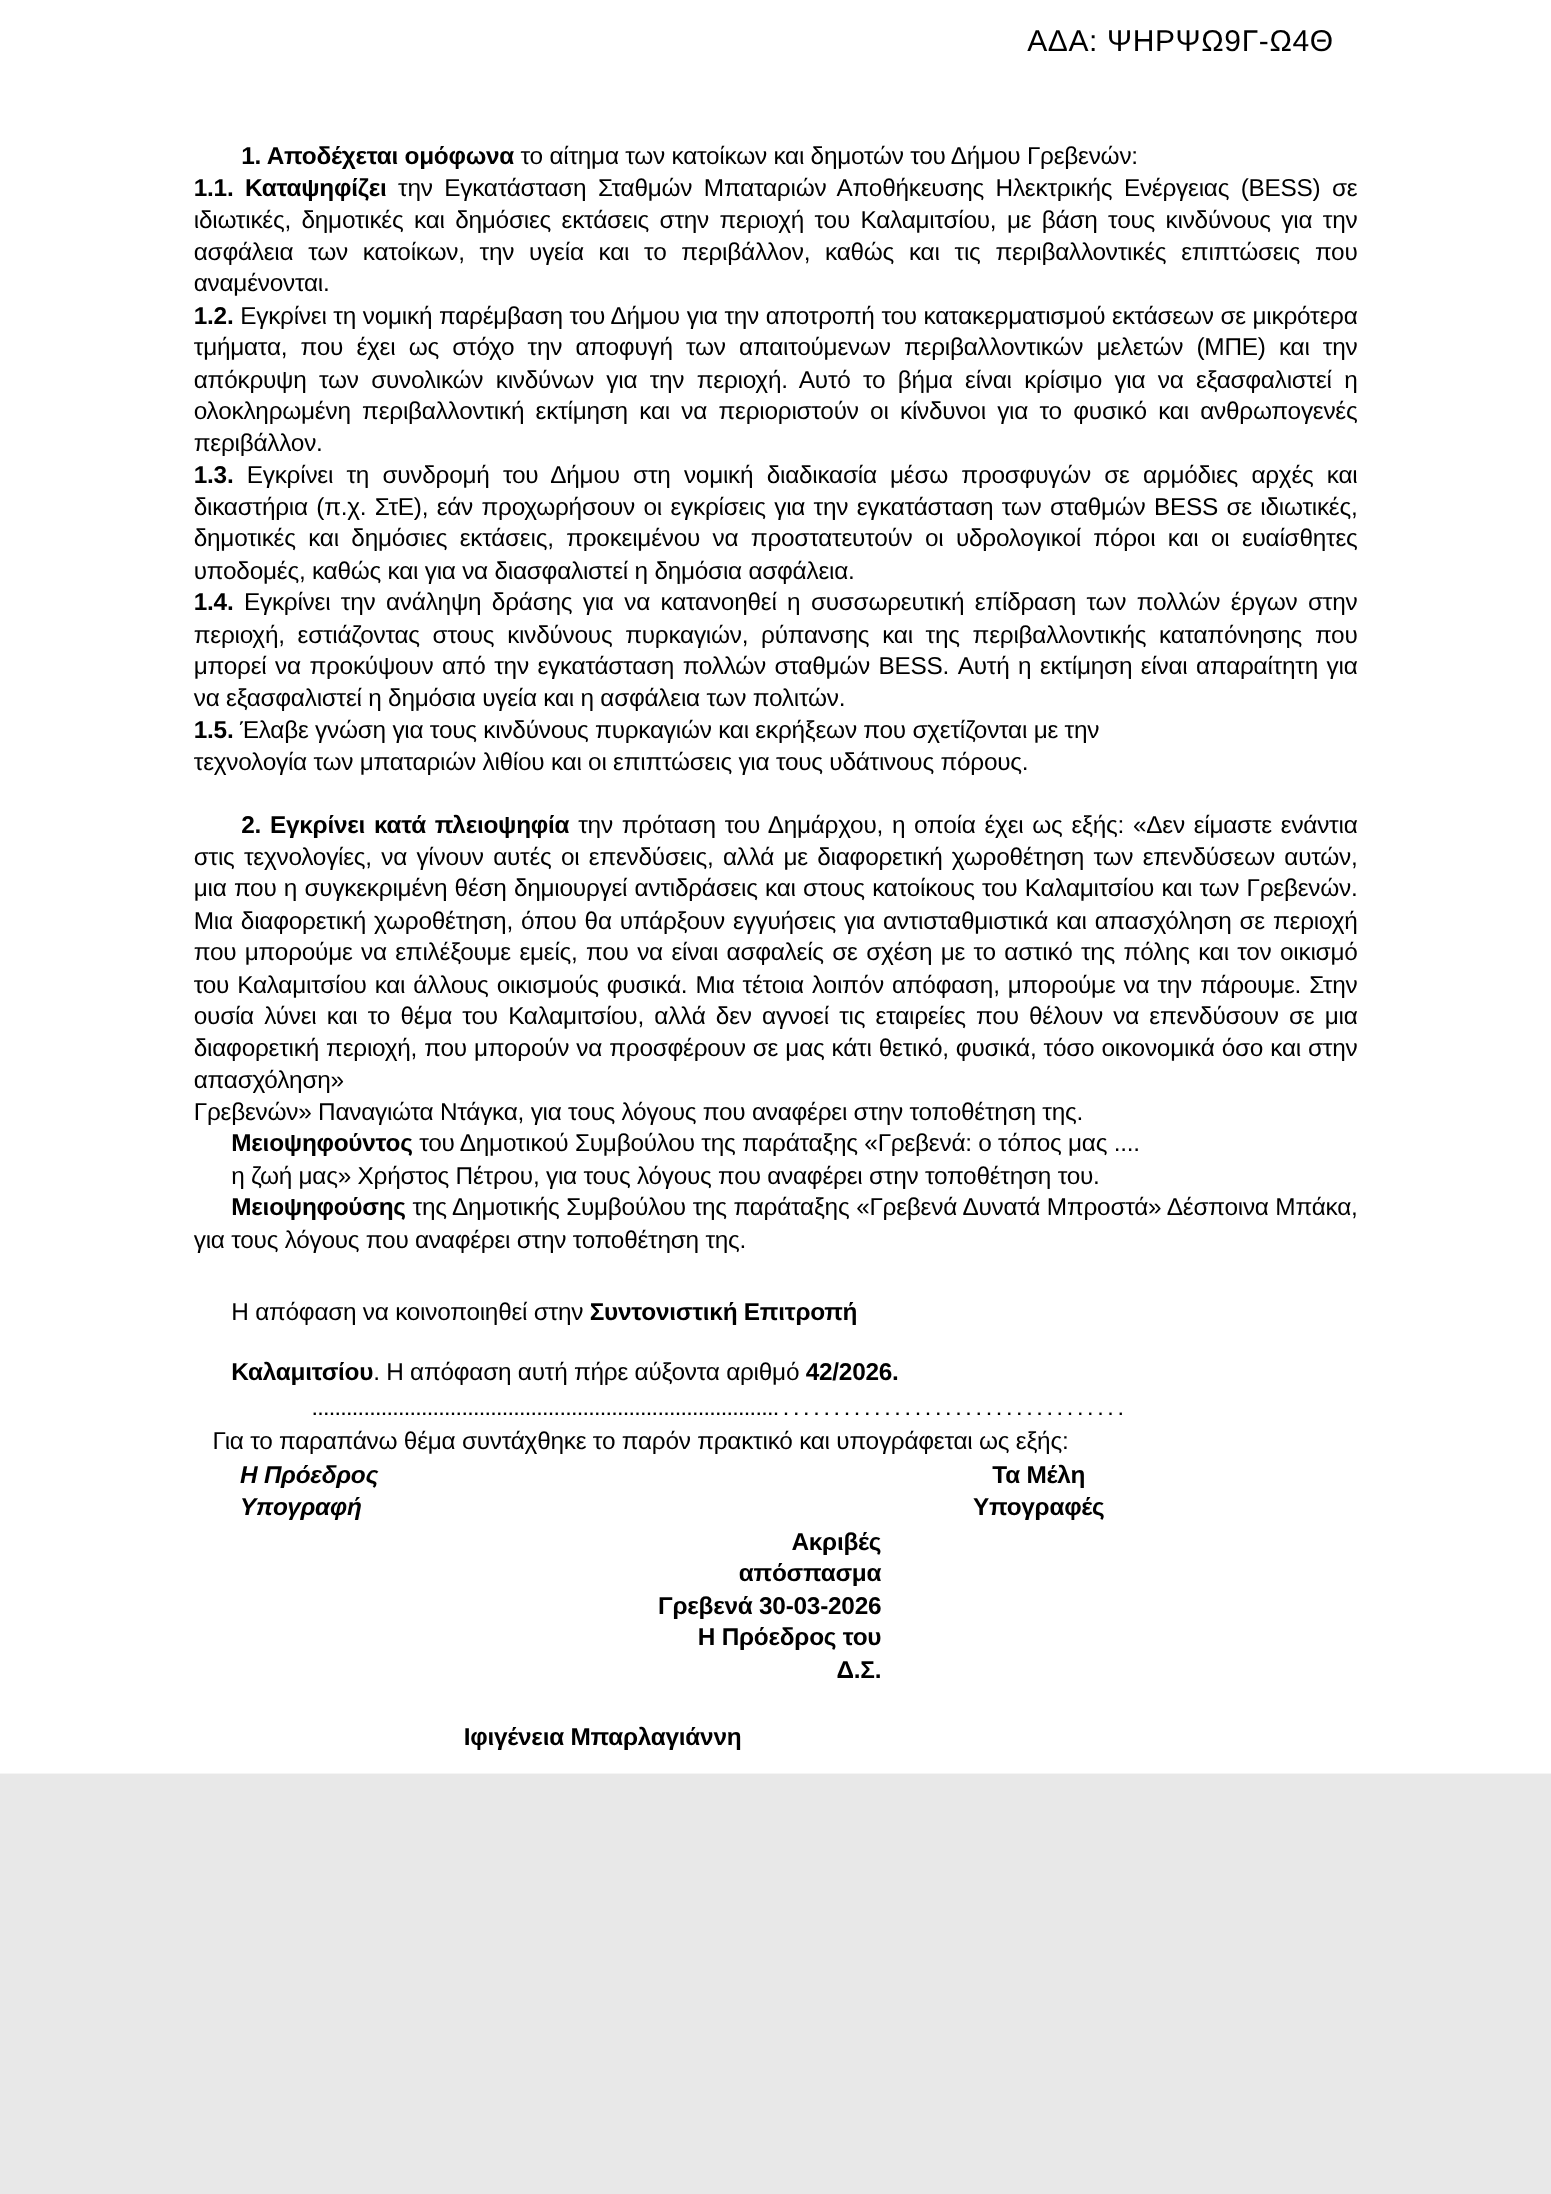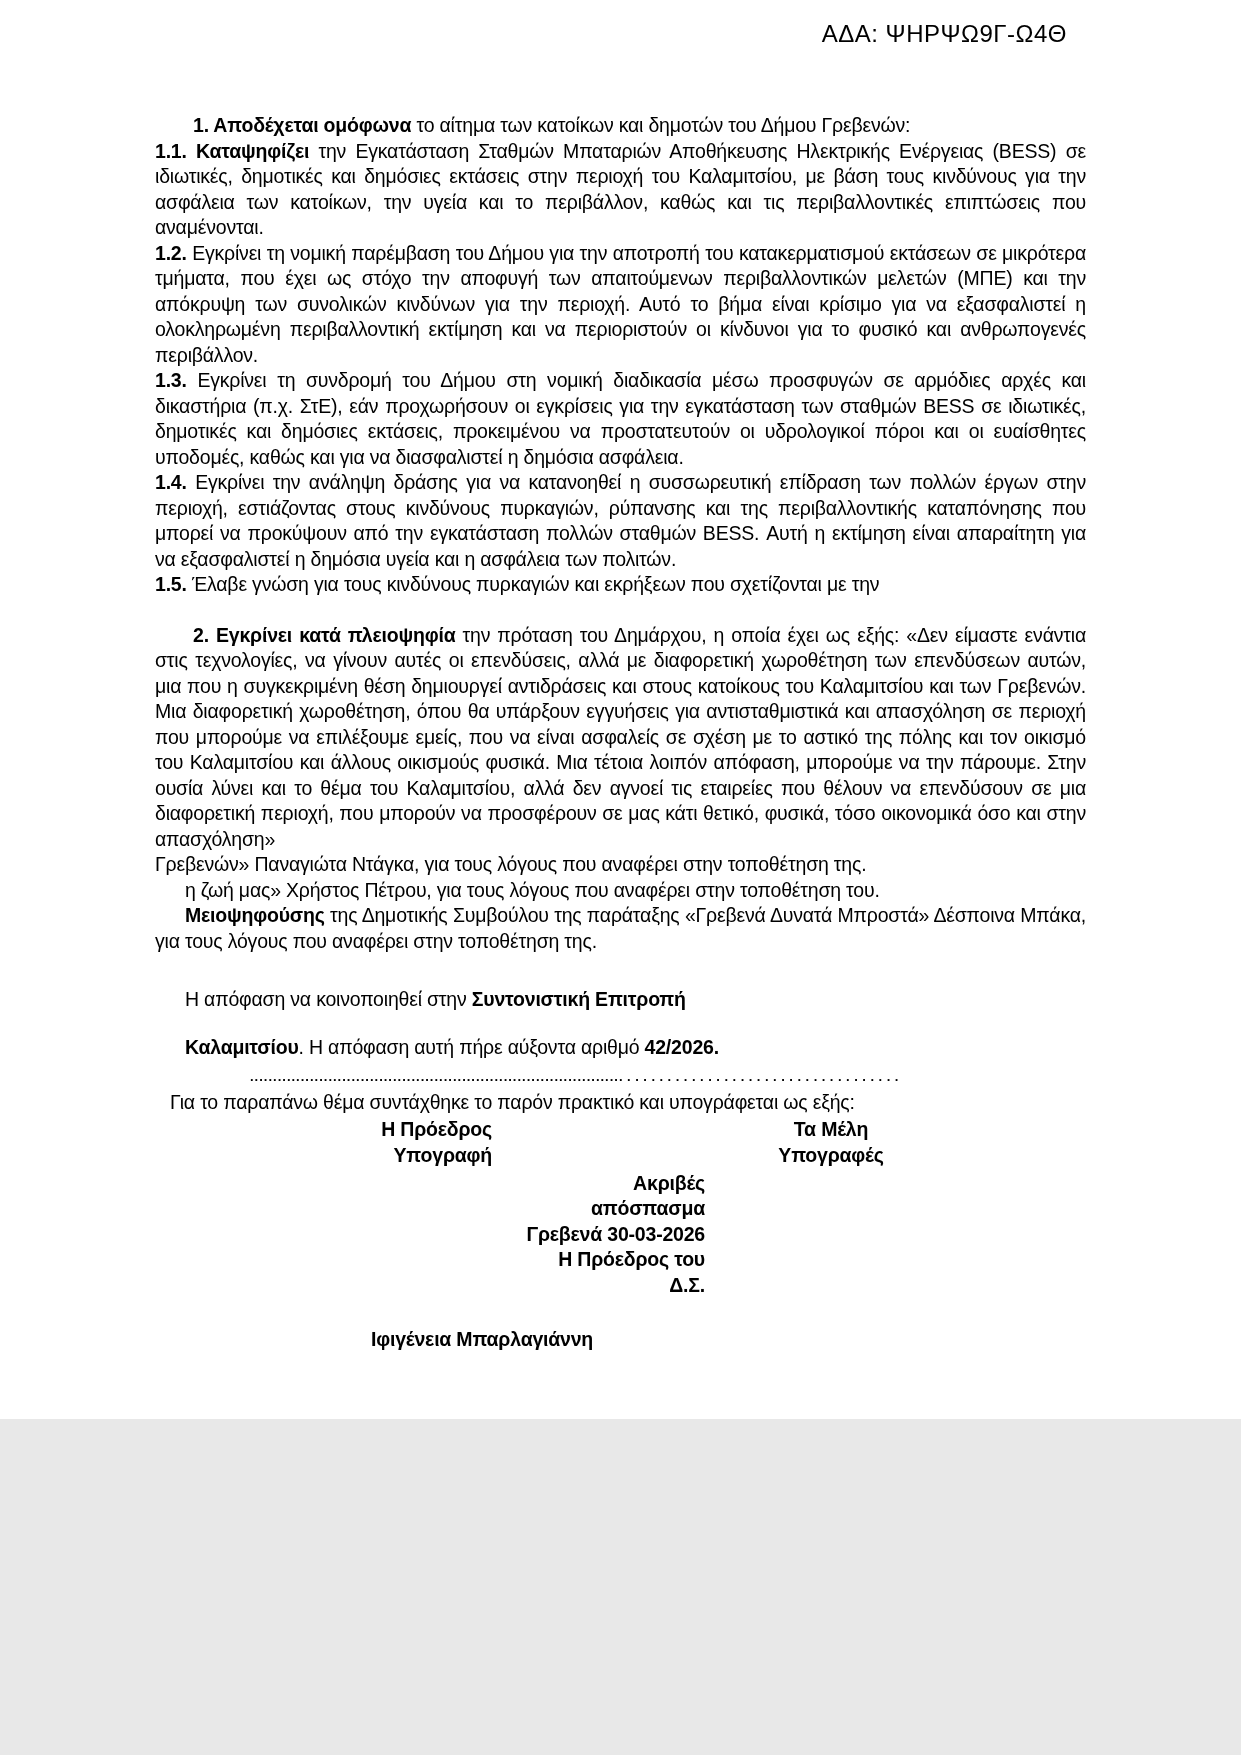--- a/index.html
+++ b/index.html
@@ -35,21 +35,21 @@
   .gap-number{margin-top:22px;}
   .dotline{
     margin-top:9px;margin-left:95px;width:732px;height:18px;
     white-space:nowrap;overflow:hidden;
     font-size:13px;font-weight:bold;line-height:16px;
   }
   .dots-dense{letter-spacing:1px;}
   .dots-sparse{letter-spacing:4.5px;}
   .drafted{margin-top:3px;}
   .sig-row{display:flex;margin-top:1px;}
-  .sig-left{width:300px;margin-left:37px;text-align:right;font-weight:bold;}
+  .sig-left{width:300px;margin-left:37px;text-align:left;font-weight:bold;font-style:italic;}
   .sig-right{width:300px;margin-left:auto;margin-right:105px;text-align:center;font-weight:bold;}
   .certified{
     width:300px;margin-left:250px;text-align:right;font-weight:bold;margin-top:2px;
   }
   .president-name{
     width:460px;margin-left:216px;text-align:left;font-weight:bold;margin-top:29px;
   }
 </style>
 </head>
 <body>
@@ -65,25 +65,27 @@
 
     <p class="just"><b>1.1. Καταψηφίζει</b><span> την Εγκατάσταση Σταθμών Μπαταριών Αποθήκευσης Ηλεκτρικής Ενέργειας (BESS) σε ιδιωτικές, δημοτικές και δημόσιες εκτάσεις στην περιοχή του Καλαμιτσίου, με βάση τους κινδύνους για την ασφάλεια των κατοίκων, την υγεία και το περιβάλλον, καθώς και τις περιβαλλοντικές επιπτώσεις που αναμένονται.</span></p>
 
     <p class="just"><b>1.2.</b><span> Εγκρίνει τη νομική παρέμβαση του Δήμου για την αποτροπή του κατακερματισμού εκτάσεων σε μικρότερα τμήματα, που έχει ως στόχο την αποφυγή των απαιτούμενων περιβαλλοντικών μελετών (ΜΠΕ) και την απόκρυψη των συνολικών κινδύνων για την περιοχή. Αυτό το βήμα είναι κρίσιμο για να εξασφαλιστεί η ολοκληρωμένη περιβαλλοντική εκτίμηση και να περιοριστούν οι κίνδυνοι για το φυσικό και ανθρωπογενές περιβάλλον.</span></p>
 
     <p class="just"><b>1.3.</b><span> Εγκρίνει τη συνδρομή του Δήμου στη νομική διαδικασία μέσω προσφυγών σε αρμόδιες αρχές και δικαστήρια (π.χ. ΣτΕ), εάν προχωρήσουν οι εγκρίσεις για την εγκατάσταση των σταθμών BESS σε ιδιωτικές, δημοτικές και δημόσιες εκτάσεις, προκειμένου να προστατευτούν οι υδρολογικοί πόροι και οι ευαίσθητες υποδομές, καθώς και για να διασφαλιστεί η δημόσια ασφάλεια.</span></p>
 
     <p class="just"><b>1.4.</b><span> Εγκρίνει την ανάληψη δράσης για να κατανοηθεί η συσσωρευτική επίδραση των πολλών έργων στην περιοχή, εστιάζοντας στους κινδύνους πυρκαγιών, ρύπανσης και της περιβαλλοντικής καταπόνησης που μπορεί να προκύψουν από την εγκατάσταση πολλών σταθμών BESS. Αυτή η εκτίμηση είναι απαραίτητη για να εξασφαλιστεί η δημόσια υγεία και η ασφάλεια των πολιτών.</span></p>
 
     <p><b>1.5.</b><span> Έλαβε γνώση για τους κινδύνους πυρκαγιών και εκρήξεων που σχετίζονται με την</span></p>
+    <p><span>τεχνολογία των μπαταριών λιθίου και οι επιπτώσεις για τους υδάτινους πόρους.</span></p>
 
     <p class="just ind38 gap-p2"><b>2. Εγκρίνει κατά πλειοψηφία</b><span> την πρόταση του Δημάρχου, η οποία έχει ως εξής: «Δεν είμαστε ενάντια στις τεχνολογίες, να γίνουν αυτές οι επενδύσεις, αλλά με διαφορετική χωροθέτηση των επενδύσεων αυτών, μια που η συγκεκριμένη θέση δημιουργεί αντιδράσεις και στους κατοίκους του Καλαμιτσίου και των Γρεβενών. Μια διαφορετική χωροθέτηση, όπου θα υπάρξουν εγγυήσεις για αντισταθμιστικά και απασχόληση σε περιοχή που μπορούμε να επιλέξουμε εμείς, που να είναι ασφαλείς σε σχέση με το αστικό της πόλης και τον οικισμό του Καλαμιτσίου και άλλους οικισμούς φυσικά. Μια τέτοια λοιπόν απόφαση, μπορούμε να την πάρουμε. Στην ουσία λύνει και το θέμα του Καλαμιτσίου, αλλά δεν αγνοεί τις εταιρείες που θέλουν να επενδύσουν σε μια διαφορετική περιοχή, που μπορούν να προσφέρουν σε μας κάτι θετικό, φυσικά, τόσο οικονομικά όσο και στην απασχόληση»</span></p>
 
     <p><span>Γρεβενών» Παναγιώτα Ντάγκα, για τους λόγους που αναφέρει στην τοποθέτηση της.</span></p>
 
+    <p class="ind30"><b>Μειοψηφούντος</b><span> του Δημοτικού Συμβούλου της παράταξης «Γρεβενά: ο τόπος μας ....</span></p>
     <p class="ind30"><span>η ζωή μας» Χρήστος Πέτρου, για τους λόγους που αναφέρει στην τοποθέτηση του.</span></p>
 
     <p class="just ind30"><b>Μειοψηφούσης</b><span> της Δημοτικής Συμβούλου της παράταξης «Γρεβενά Δυνατά Μπροστά» Δέσποινα Μπάκα, για τους λόγους που αναφέρει στην τοποθέτηση της.</span></p>
 
     <p class="ind30 gap-notify"><span>Η απόφαση να κοινοποιηθεί στην </span><b>Συντονιστική Επιτροπή</b></p>
 
     <p class="ind30 gap-number"><b>Καλαμιτσίου</b><span>. Η απόφαση αυτή πήρε αύξοντα αριθμό </span><b>42/2026.</b></p>
 
     <div class="dotline"><span class="dots-dense">................................................................................</span><span class="dots-sparse">...................................</span></div>
 

